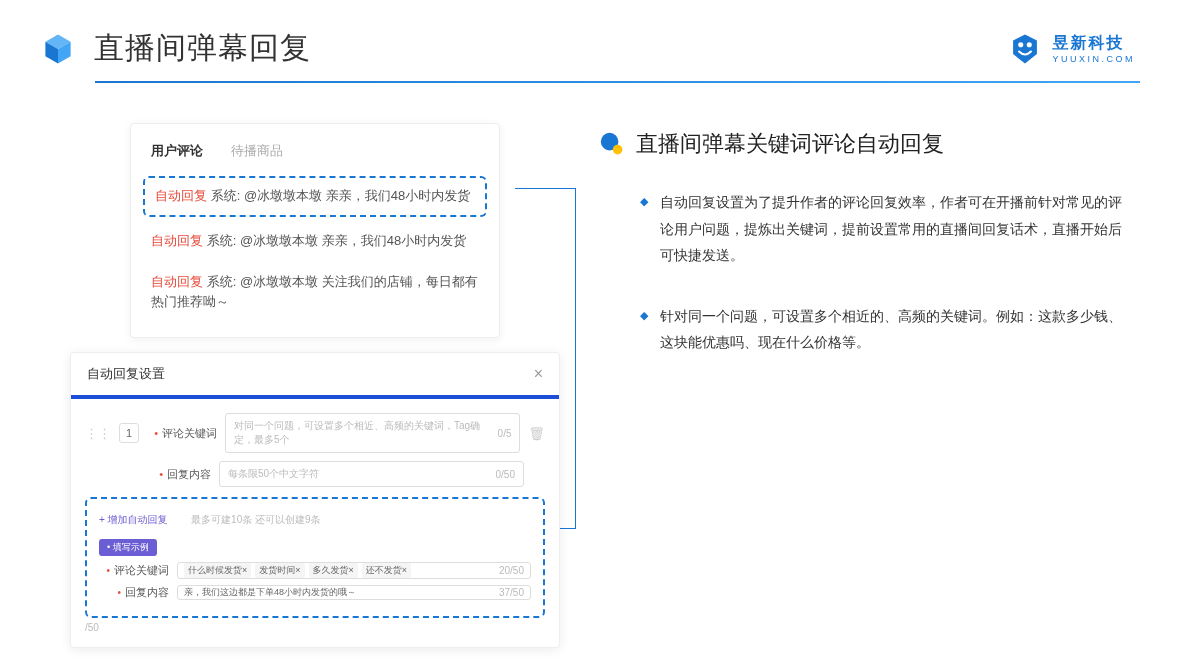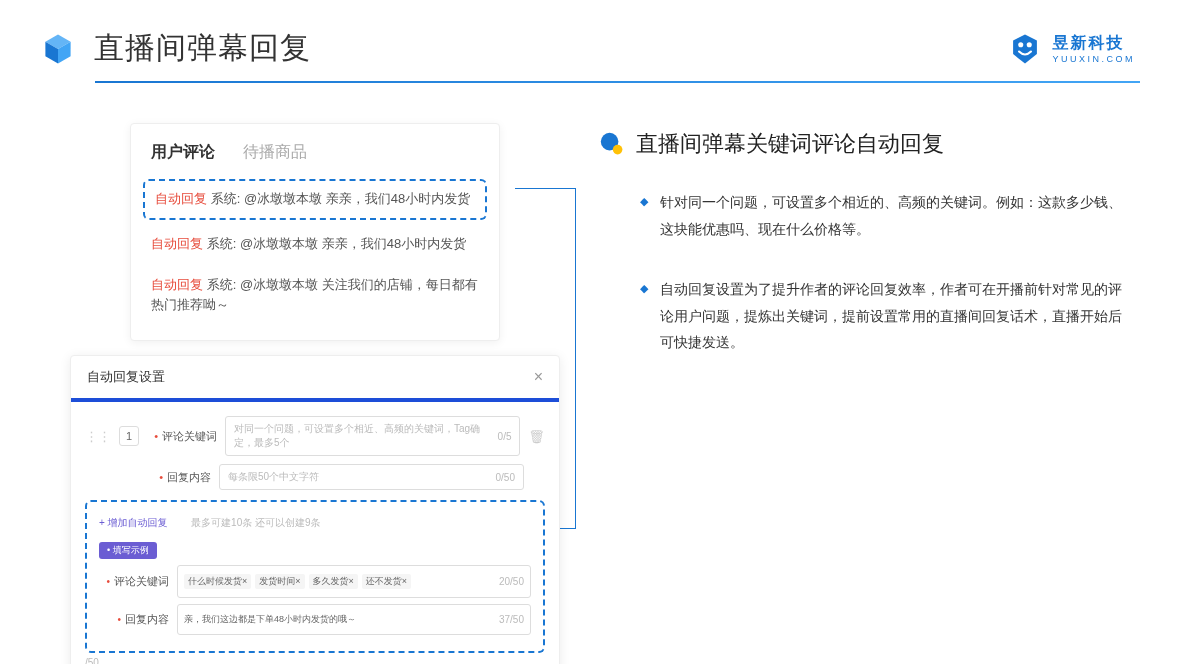--- a/index.html
+++ b/index.html
@@ -78,21 +78,21 @@
   width: 370px;
   margin-left: 60px;
   box-shadow: 0 2px 10px rgba(0,0,0,0.06);
   padding: 18px 0 14px 0;
   position: relative;
 }
 .tabs {
   display: flex;
   gap: 28px;
   padding: 0 20px 12px 20px;
-  font-size: 16px;
+  font-size: 13px;
 }
 .tab-active { color: #333; font-weight: 600; }
 .tab-inactive { color: #aaa; }
 .comment-row {
   padding: 10px 20px;
   font-size: 13px;
   color: #555;
   line-height: 1.6;
 }
 .comment-highlight {
@@ -175,21 +175,21 @@
 .example-row {
   display: flex;
   align-items: center;
   gap: 8px;
   font-size: 10px;
   margin-bottom: 6px;
 }
 .tag-box {
   border: 1px solid #ddd;
   border-radius: 3px;
-  padding: 8px 6px;
+  padding: 0 6px;
   flex: 1;
   display: flex;
   align-items: center;
   gap: 4px;
   justify-content: space-between;
   background: #fff;
 }
 .tag-group { display: flex; gap: 4px; flex-wrap: wrap; }
 .tag-item {
   background: #f5f5f5;
@@ -382,17 +382,17 @@
     <div class="section-head">
       <div class="bullet-icon">
         <svg viewBox="0 0 30 30" width="24" height="24">
           <circle cx="12" cy="12" r="11" fill="#1976d2"></circle>
           <circle cx="22" cy="22" r="6" fill="#ffc107"></circle>
         </svg>
       </div>
       <h2 class="section-title">直播间弹幕关键词评论自动回复</h2>
     </div>
     <ul class="bullet-list">
+      <li>自动回复设置为了提升作者的评论回复效率，作者可在开播前针对常见的评论用户问题，提炼出关键词，提前设置常用的直播间回复话术，直播开始后可快捷发送。</li>
       <li>针对同一个问题，可设置多个相近的、高频的关键词。例如：这款多少钱、这块能优惠吗、现在什么价格等。</li>
-      <li>自动回复设置为了提升作者的评论回复效率，作者可在开播前针对常见的评论用户问题，提炼出关键词，提前设置常用的直播间回复话术，直播开始后可快捷发送。</li>
     </ul>
   </div>
 </div>
 
 </body></html>

